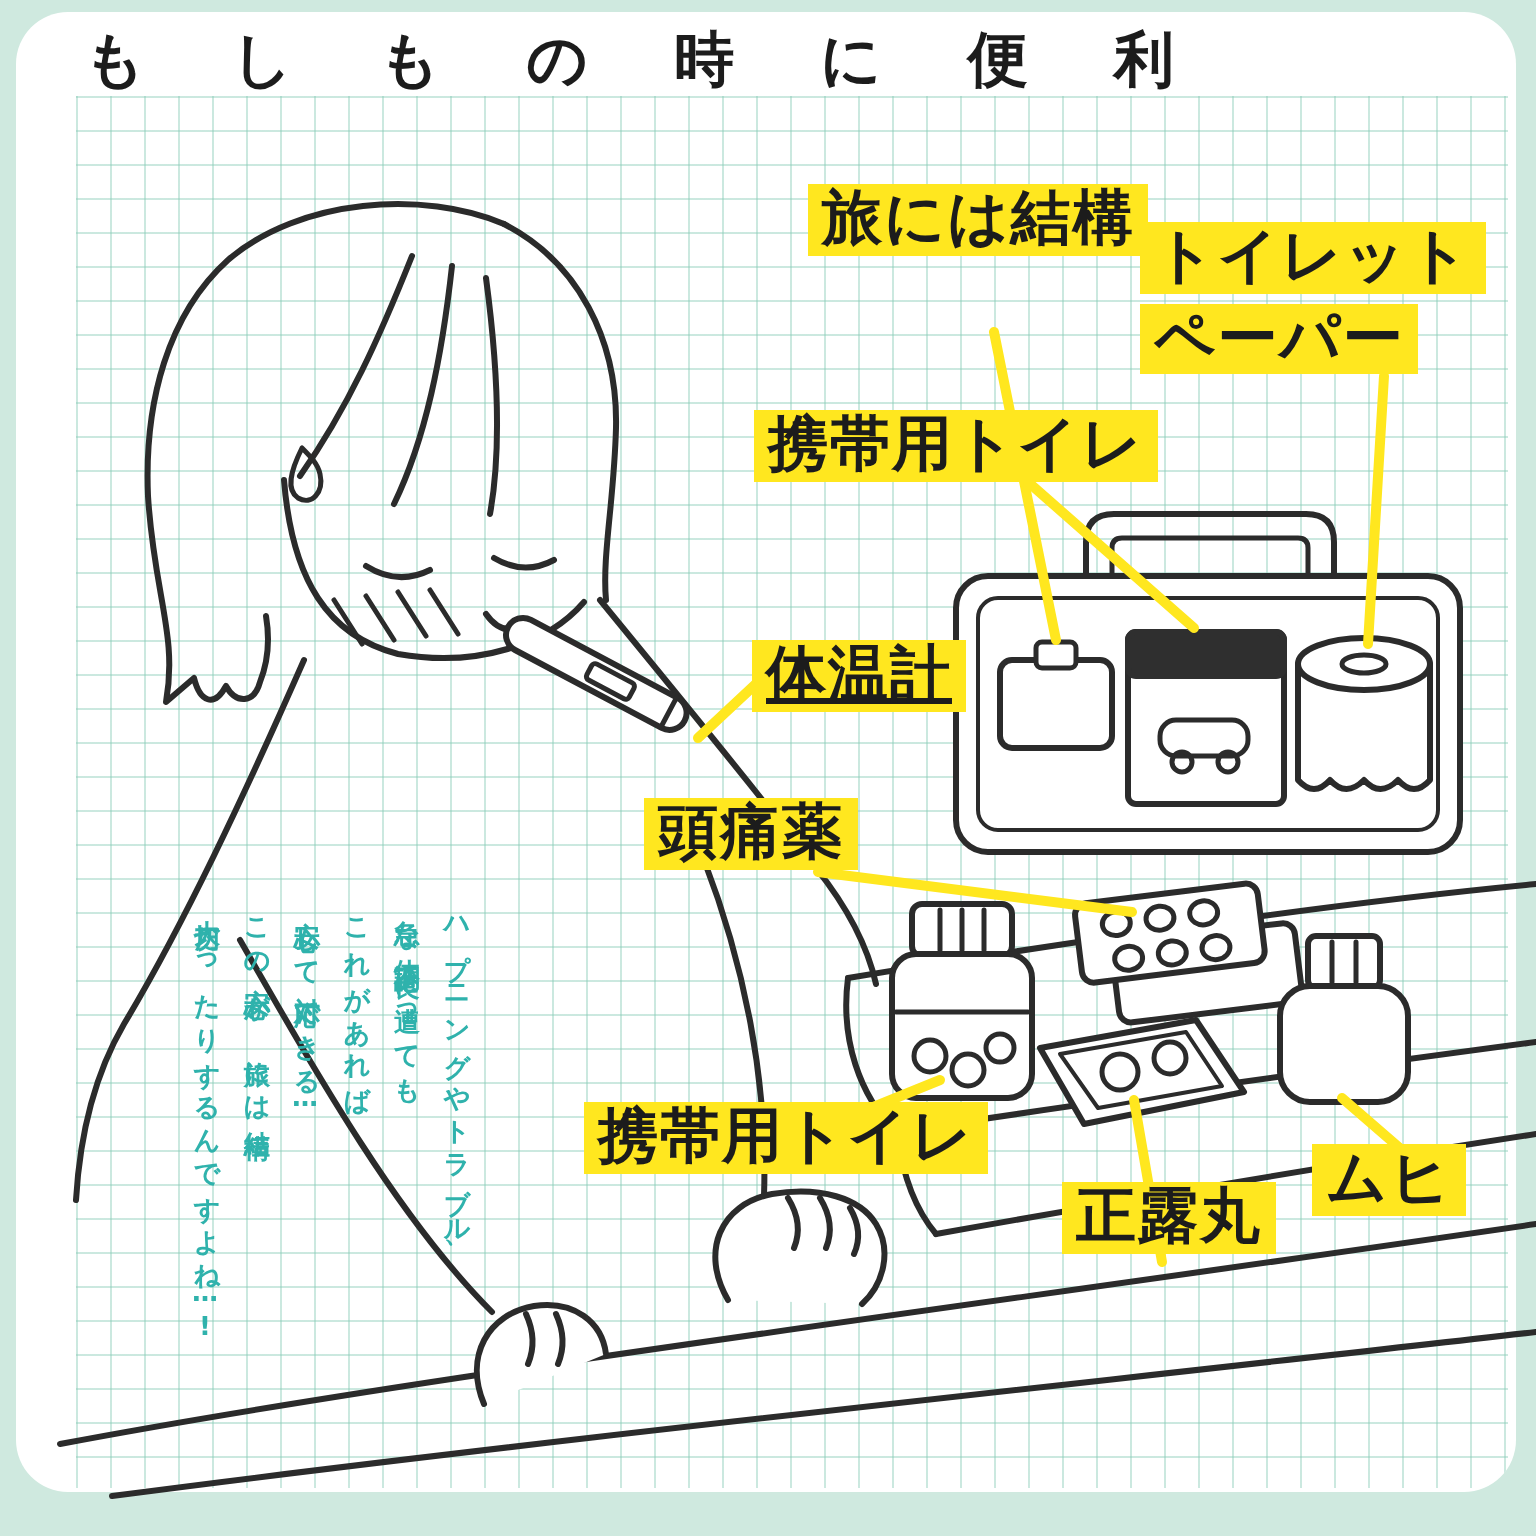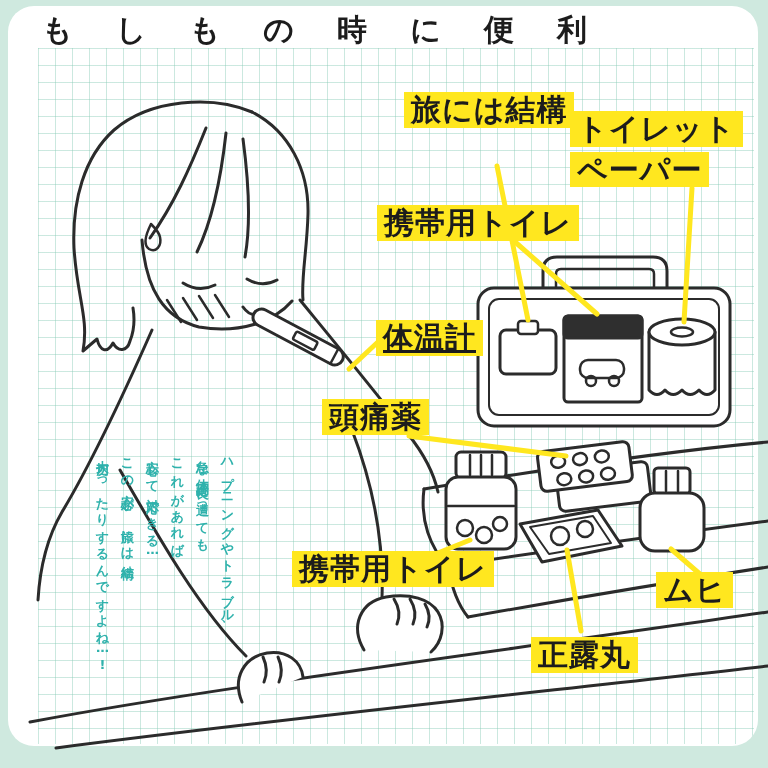--- a/index.html
+++ b/index.html
@@ -211,21 +211,21 @@
 </div>
 
 <div class="label" style="left:292px; top:551px;">
   <span class="hl">携帯用トイレ</span>
 </div>
 
 <div class="label" style="left:656px; top:572px;">
   <span class="hl">ムヒ</span>
 </div>
 
-<div class="label" style="left:531px; top:637px;">
+<div class="label" style="left:531px; top:591px;">
   <span class="hl">正露丸</span>
 </div>
 
 <div class="caption">
   <div class="cap-line">ハプニングやトラブル、</div>
   <div class="cap-line">急な体調不良に遭っても</div>
   <div class="cap-line">これがあれば</div>
   <div class="cap-line">安心して対応できる…</div>
   <div class="cap-line">この安心が、旅には結構</div>
   <div class="cap-line">大切だったりするんですよね…!</div>

